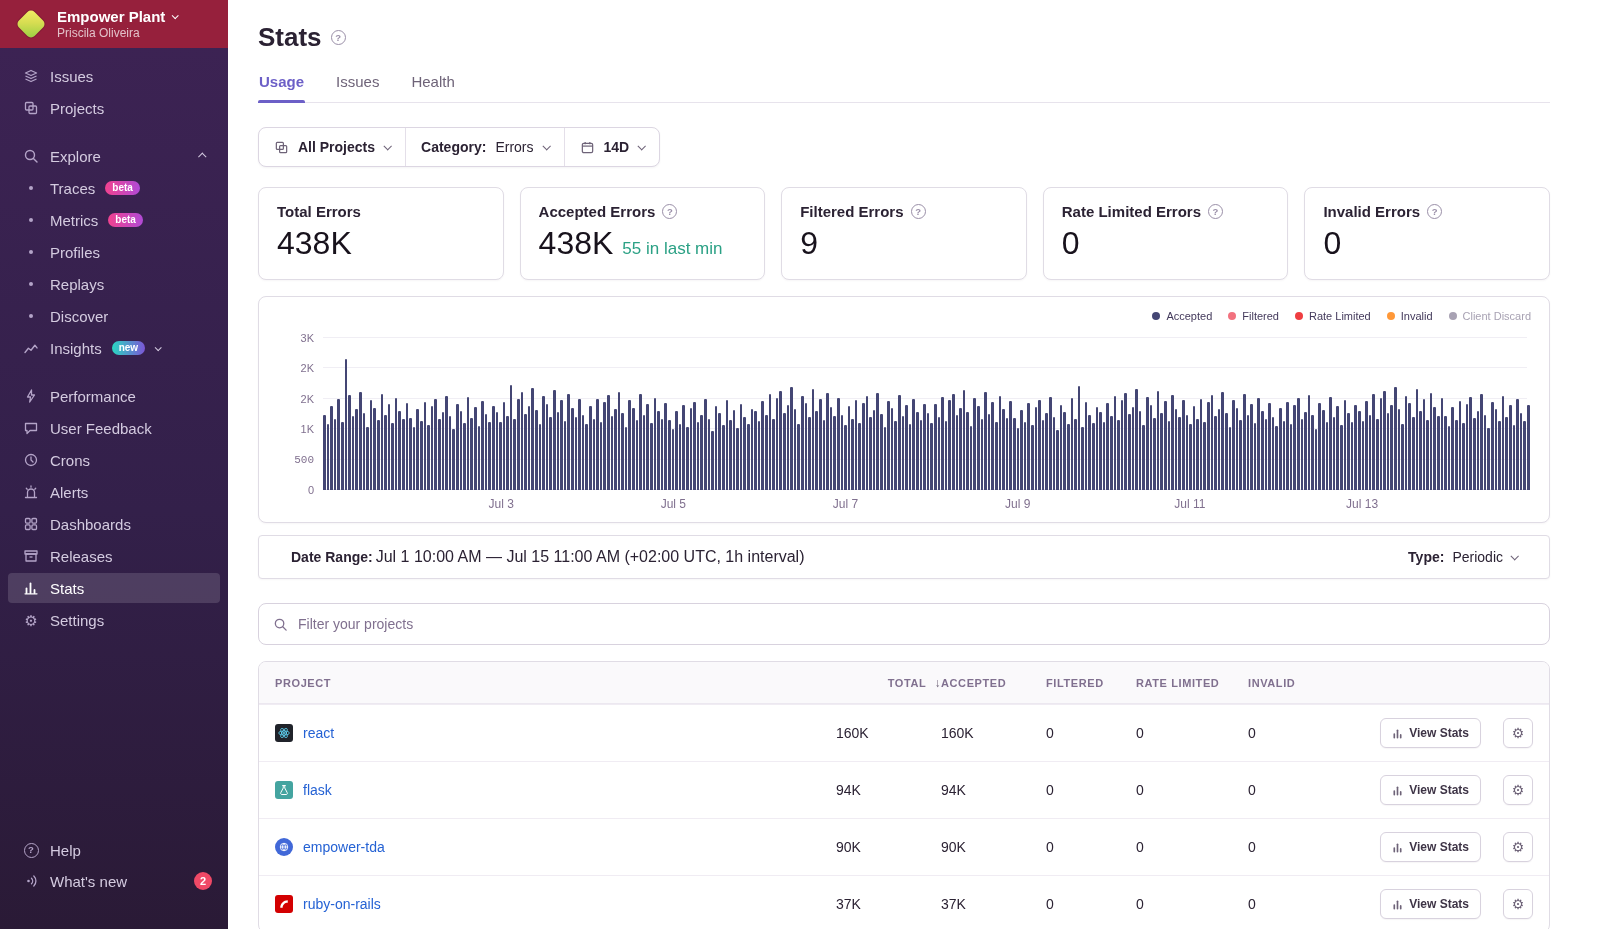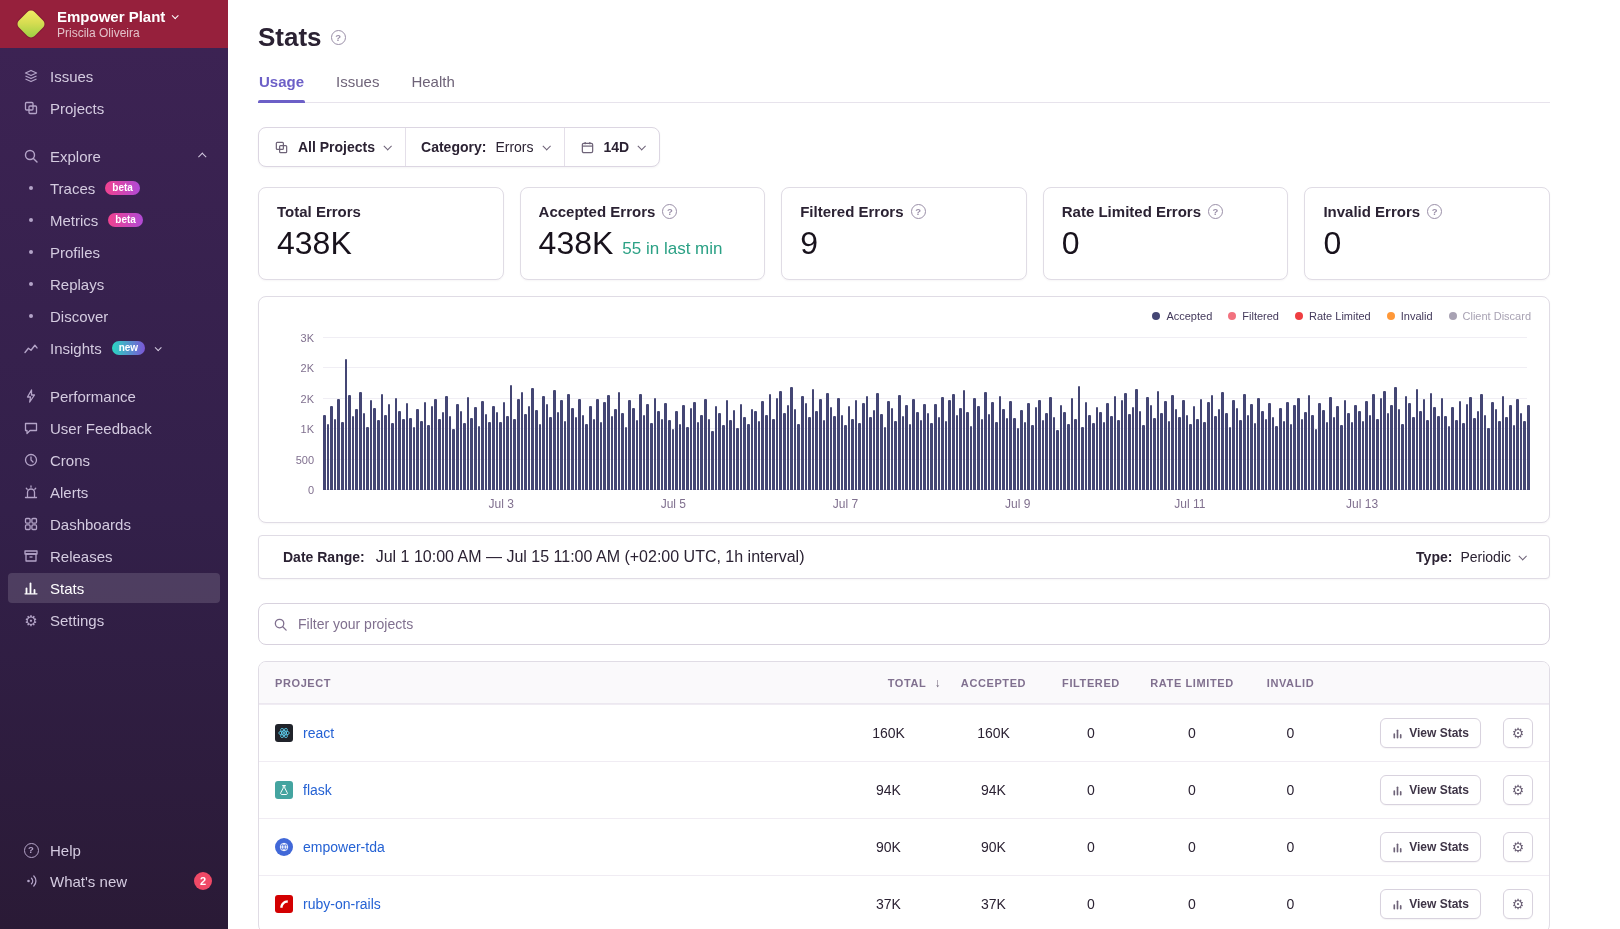--- a/index.html
+++ b/index.html
@@ -109,39 +109,39 @@
   .plot { position:relative; height:152px; margin:16px 4px 0 46px; }
   .gridline { position:absolute; left:0; right:0; height:1px; background:#f0eef4; }
   .gridline.base { background:#e3dfe9; }
   .ylabel { position:absolute; right:calc(100% + 9px); transform:translateY(50%); font-size:11px; color:#80708f; white-space:nowrap; }
   .bars { position:absolute; left:0; right:0; top:0; bottom:0; display:flex; align-items:flex-end; gap:1px; }
   .bar { flex:1 1 0; min-width:0; background:var(--bar,#444674); border-radius:1px 1px 0 0; }
   .xlabels { position:relative; height:26px; margin:0 4px 0 46px; }
   .xlabel { position:absolute; top:7px; transform:translateX(-50%); font-size:12px; color:#80708f; white-space:nowrap; }
 
   .date-bar { margin-top:12px; border:1px solid #e0dce5; border-radius:4px; height:44px; background:#fff;
-              display:flex; align-items:center; padding:0 24px; gap:11px; box-shadow:0 1px 2px rgba(43,34,51,0.04); }
+              display:flex; align-items:center; padding:0 32px; gap:3px; box-shadow:0 1px 2px rgba(43,34,51,0.04); }
   .db-label { font-weight:700; font-size:14px; color:#2b2233; }
   .db-value { font-size:16px; color:#2b2233; }
   .type-select { margin-left:auto; display:flex; align-items:center; gap:8px; background:none; border:none;
                  font-size:14px; color:#2b2233; cursor:pointer; }
   .type-select .chev { color:#6e6378; }
 
   .search { margin-top:24px; border:1px solid #d8d2de; border-radius:8px; height:42px; display:flex;
             align-items:center; gap:10px; padding:0 14px; background:#fff; }
   .search input { border:none; outline:none; flex:1; font-size:14px; font-family:inherit; color:#2b2233; background:transparent; }
   .search input::placeholder { color:#80708f; }
   .search-icon { color:#80708f; display:grid; place-items:center; }
 
   .table { margin-top:16px; border:1px solid #e0dce5; border-radius:8px; overflow:hidden; background:#fff; }
   .thead, .trow { display:grid; grid-template-columns:minmax(0,1fr) 105px 105px 90px 112px 85px 148px 52px;
                   align-items:center; padding:0 16px; }
   .thead { background:#faf9fb; height:42px; border-bottom:1px solid #ece8f0; }
   .th { font-size:11px; font-weight:700; color:#80708f; letter-spacing:0.6px; text-transform:uppercase; }
-  .th.num, .cell.num { text-align:center;gap:8px; }
+  .th.num, .cell.num { text-align:left;gap:8px; }
   .th-total { display:flex; align-items:center; justify-content:flex-end; gap:4px; cursor:pointer; background:none; border:none; }
   .sort-arrow { color:#6e6378; font-size:12px; line-height:1; }
   .trow { height:57px; border-top:1px solid #f0ecf3; }
   .trow:first-of-type { border-top:none; }
   .cell { font-size:14px; color:#2b2233; }
   .project-cell { display:flex; align-items:center; gap:10px; min-width:0; }
   .plink { color:var(--link,#2562d4); text-decoration:none; cursor:pointer; font-size:14px; }
   .picon { width:18px; height:18px; border-radius:3px; display:grid; place-items:center; flex-shrink:0; }
   .picon.react { background:#20232a; }
   .picon.flask { background:#44a4a0; }
@@ -806,21 +806,21 @@
             <div class="bar" style="height: 62.12%;"></div>
             <div class="bar" style="height: 48.2%;"></div>
             <div class="bar" style="height: 55.68%;"></div>
             <div class="bar" style="height: 42.92%;"></div>
             <div class="bar" style="height: 59.6%;"></div>
             <div class="bar" style="height: 50.96%;"></div>
             <div class="bar" style="height: 45.48%;"></div>
             <div class="bar" style="height: 56.24%;"></div>
           </div>
       <span class="ylabel" style="bottom: 0%;">0</span>
-          <span class="ylabel" style="bottom: 20%;">500</span>
+          <span class="ylabel" style="bottom: 20%; font-family: Liberation Mono, monospace;">500</span>
           <span class="ylabel" style="bottom: 40%;">1K</span>
           <span class="ylabel" style="bottom: 60%;">2K</span>
           <span class="ylabel" style="bottom: 80%;">2K</span>
           <span class="ylabel" style="bottom: 100%;">3K</span>
         </div>
       <div class="xlabels">
           <span class="xlabel" style="left: 14.8%;">Jul 3</span>
           <span class="xlabel" style="left: 29.1%;">Jul 5</span>
           <span class="xlabel" style="left: 43.4%;">Jul 7</span>
           <span class="xlabel" style="left: 57.7%;">Jul 9</span>

